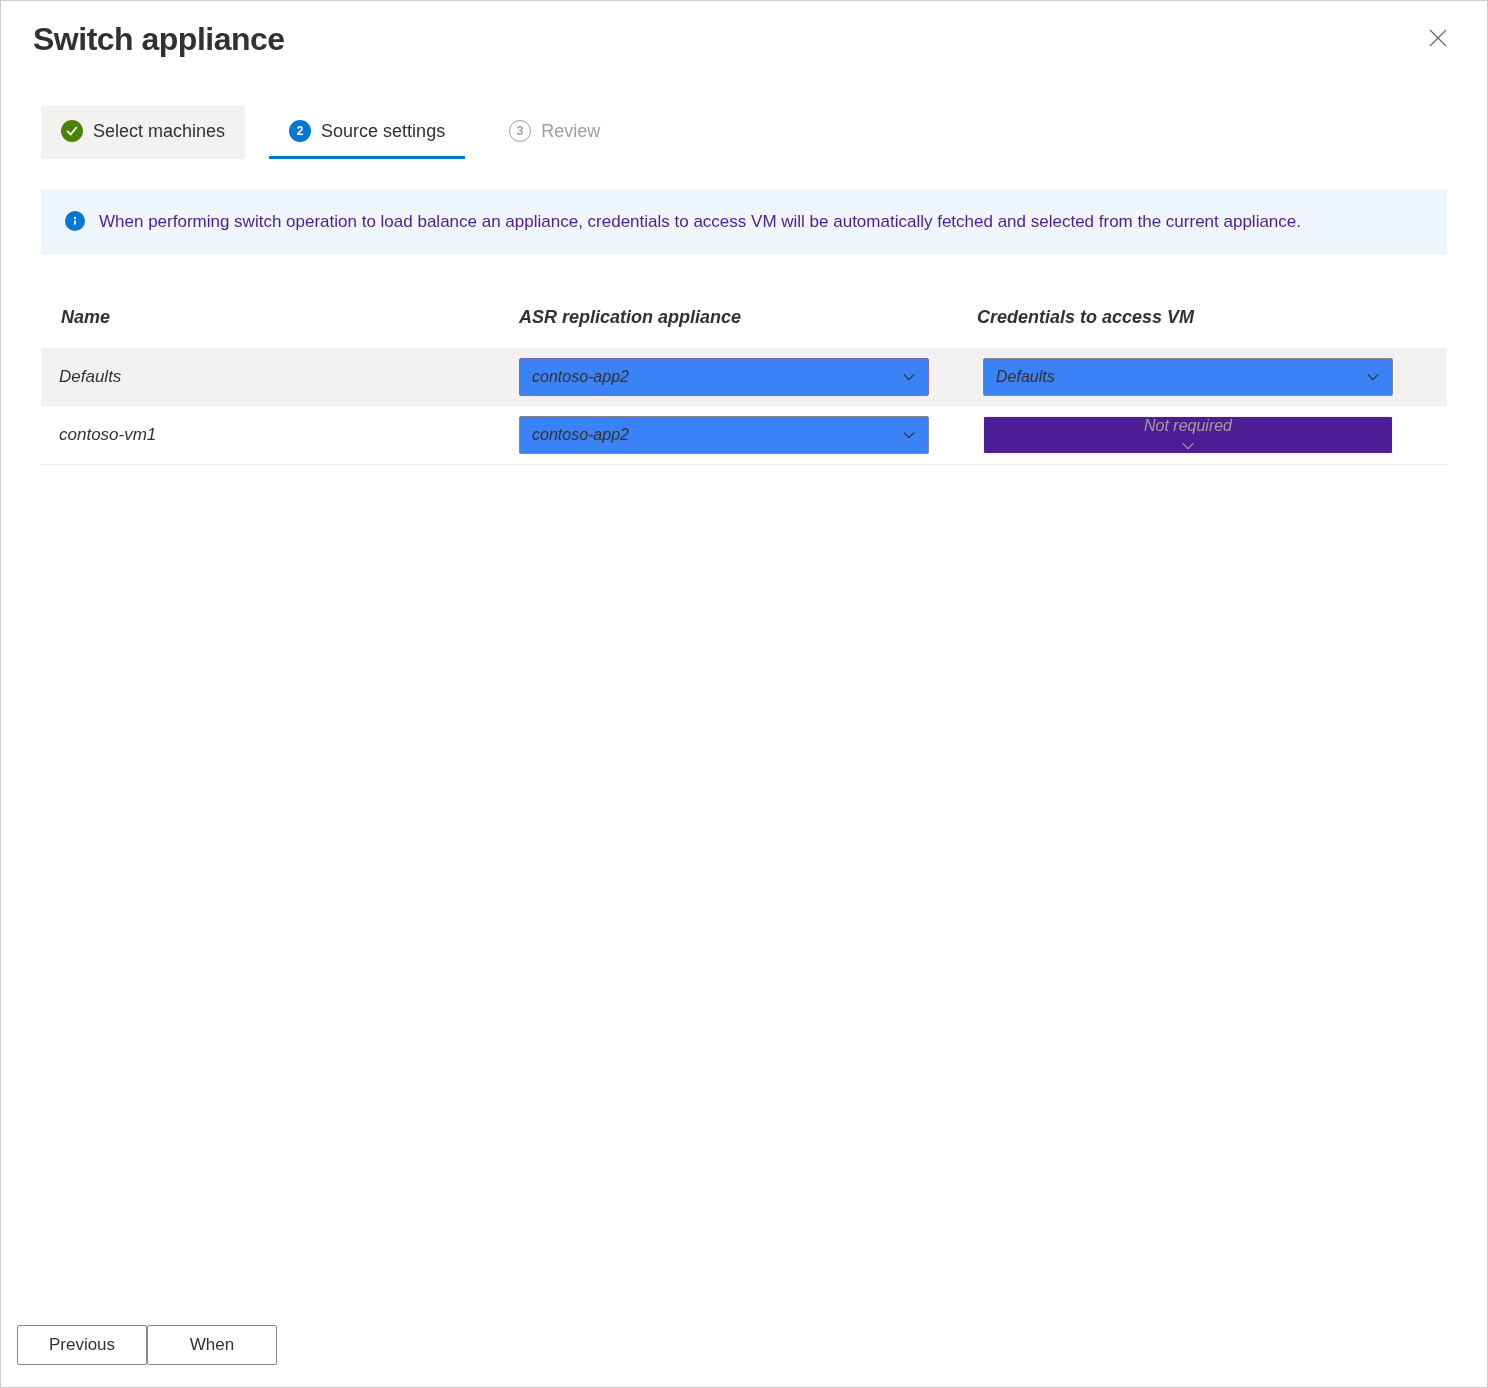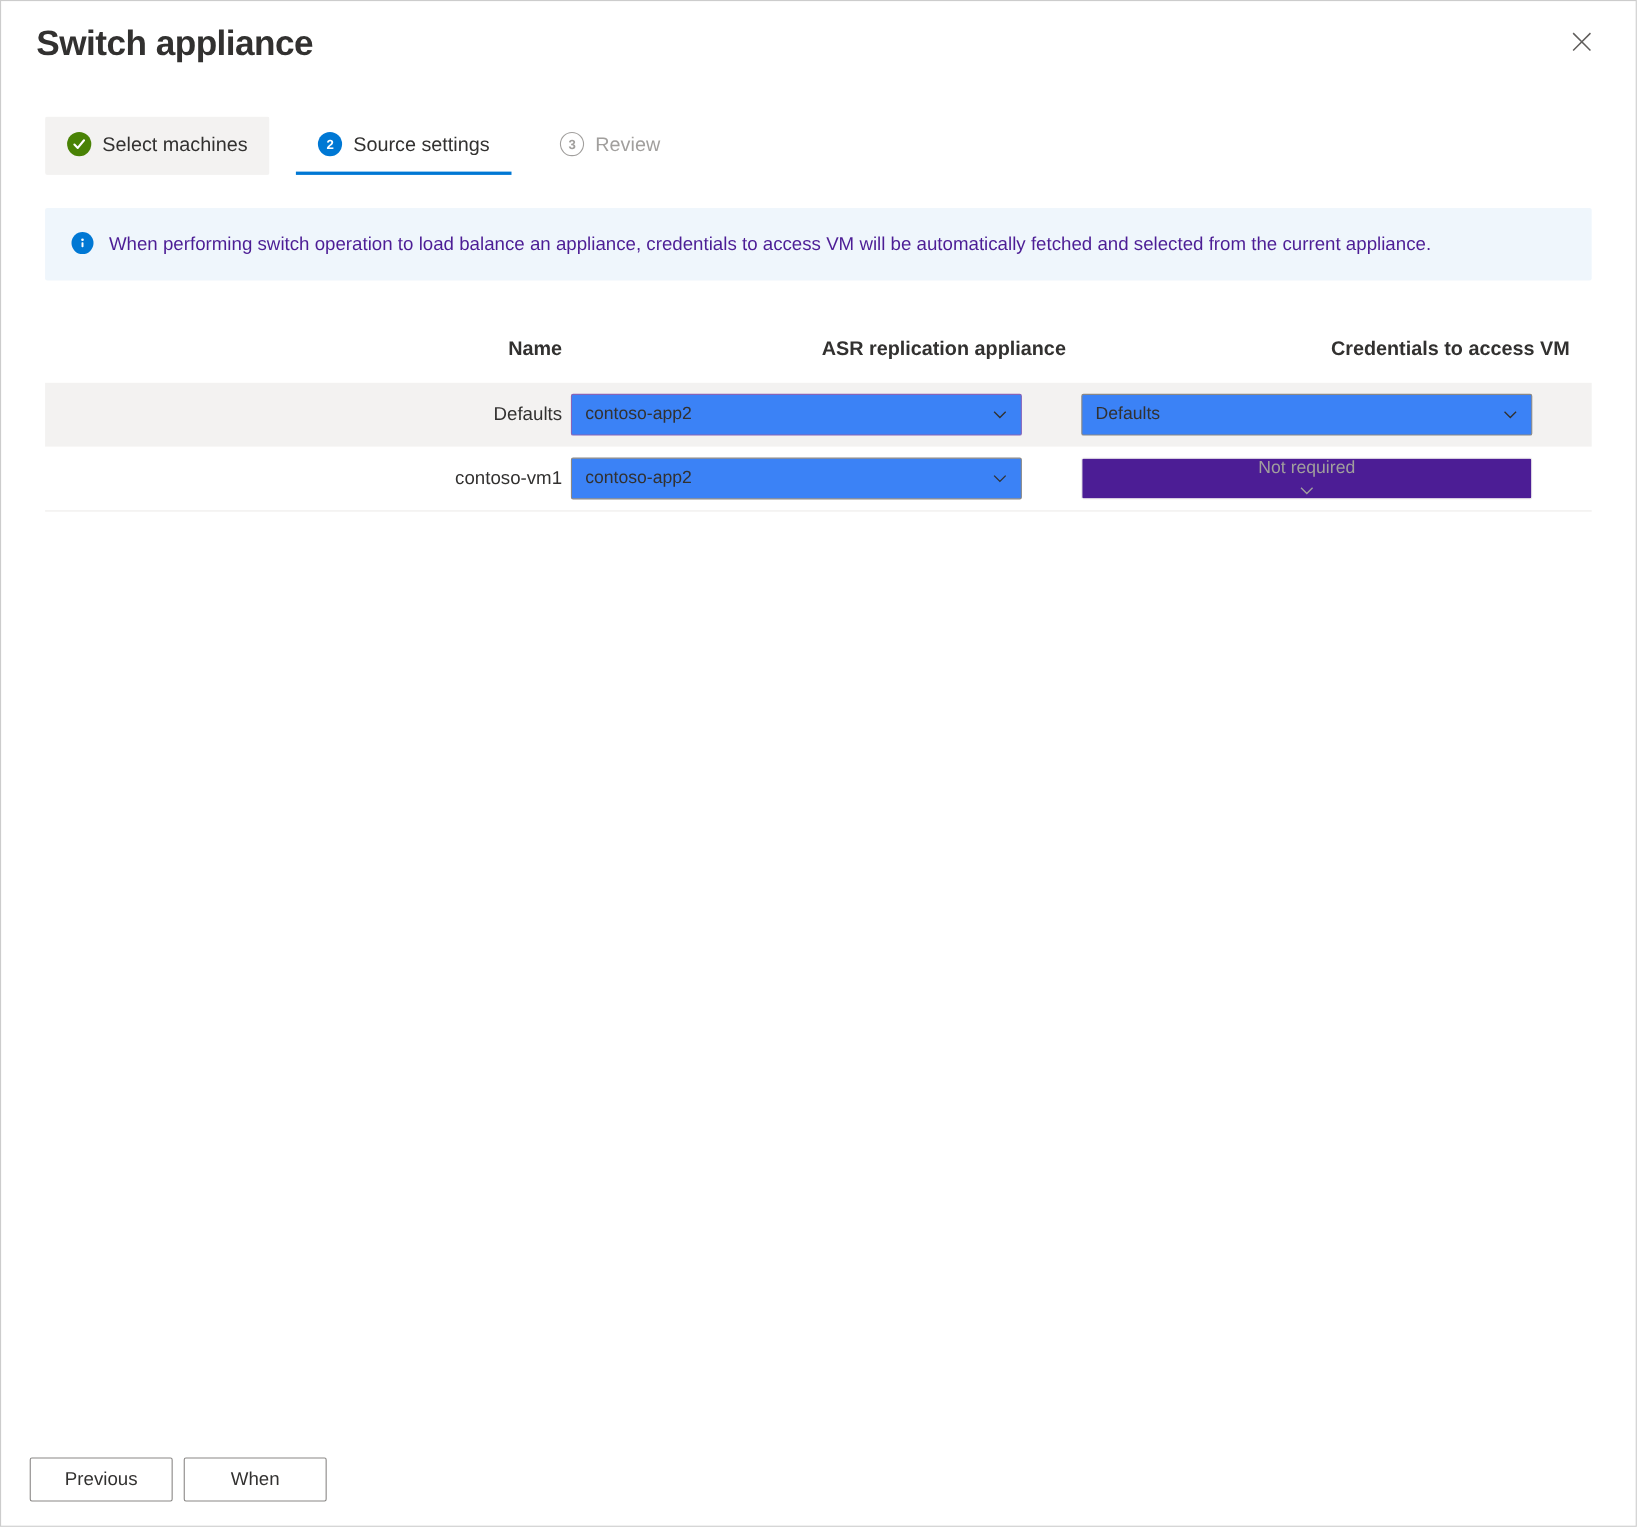--- a/index.html
+++ b/index.html
@@ -39,21 +39,20 @@
       display: flex;
       align-items: center;
       justify-content: center;
     }
     .close-btn svg { width: 18px; height: 18px; }
 
     .content-area {
       flex: 1;
       padding: 40px 40px 0 40px;
       overflow: auto;
-      text-align: right;
     }
 
     
     .wizard-steps {
       display: flex;
       gap: 24px;
       margin-bottom: 30px;
     }
     .step {
       display: flex;
@@ -114,21 +113,21 @@
       margin-top: 2px;
     }
     .info-banner .info-icon svg { width: 12px; height: 12px; fill: #fff; }
     .info-banner .info-text {
       font-size: 17px;
       line-height: 1.5;
       color: #4c1d95;
     }
 
     
-    .config-table { width: 100%; }
+    .config-table { width: 100%; font-style: italic; }
     .config-header-row {
       display: grid;
       grid-template-columns: 1fr 1fr 1fr;
       padding: 12px 20px 20px 20px;
       gap: 8px;
     }
     .config-header-row .col-header {
       font-size: 18px;
       font-weight: 600;
       color: #323130;
@@ -175,23 +174,23 @@
       cursor: default;
       flex-direction: column;
     }
     .dropdown .chevron {
       width: 14px; height: 14px;
     }
     .dropdown.disabled .chevron path { stroke: #a19f9d; }
 
     
     .panel-footer {
-      padding: 16px 30px 22px 26px;
-      display: flex;
-      gap: 10px;
+      padding: 16px 30px 22px 16px;
+      display: flex;
+      gap: 0;
     }
     .footer-btn {
       min-width: 130px;
       height: 40px;
       padding: 0 20px;
       background: #fff;
       border: 1px solid #8a8886;
       border-radius: 2px;
       font-size: 17px;
       color: #323130;

